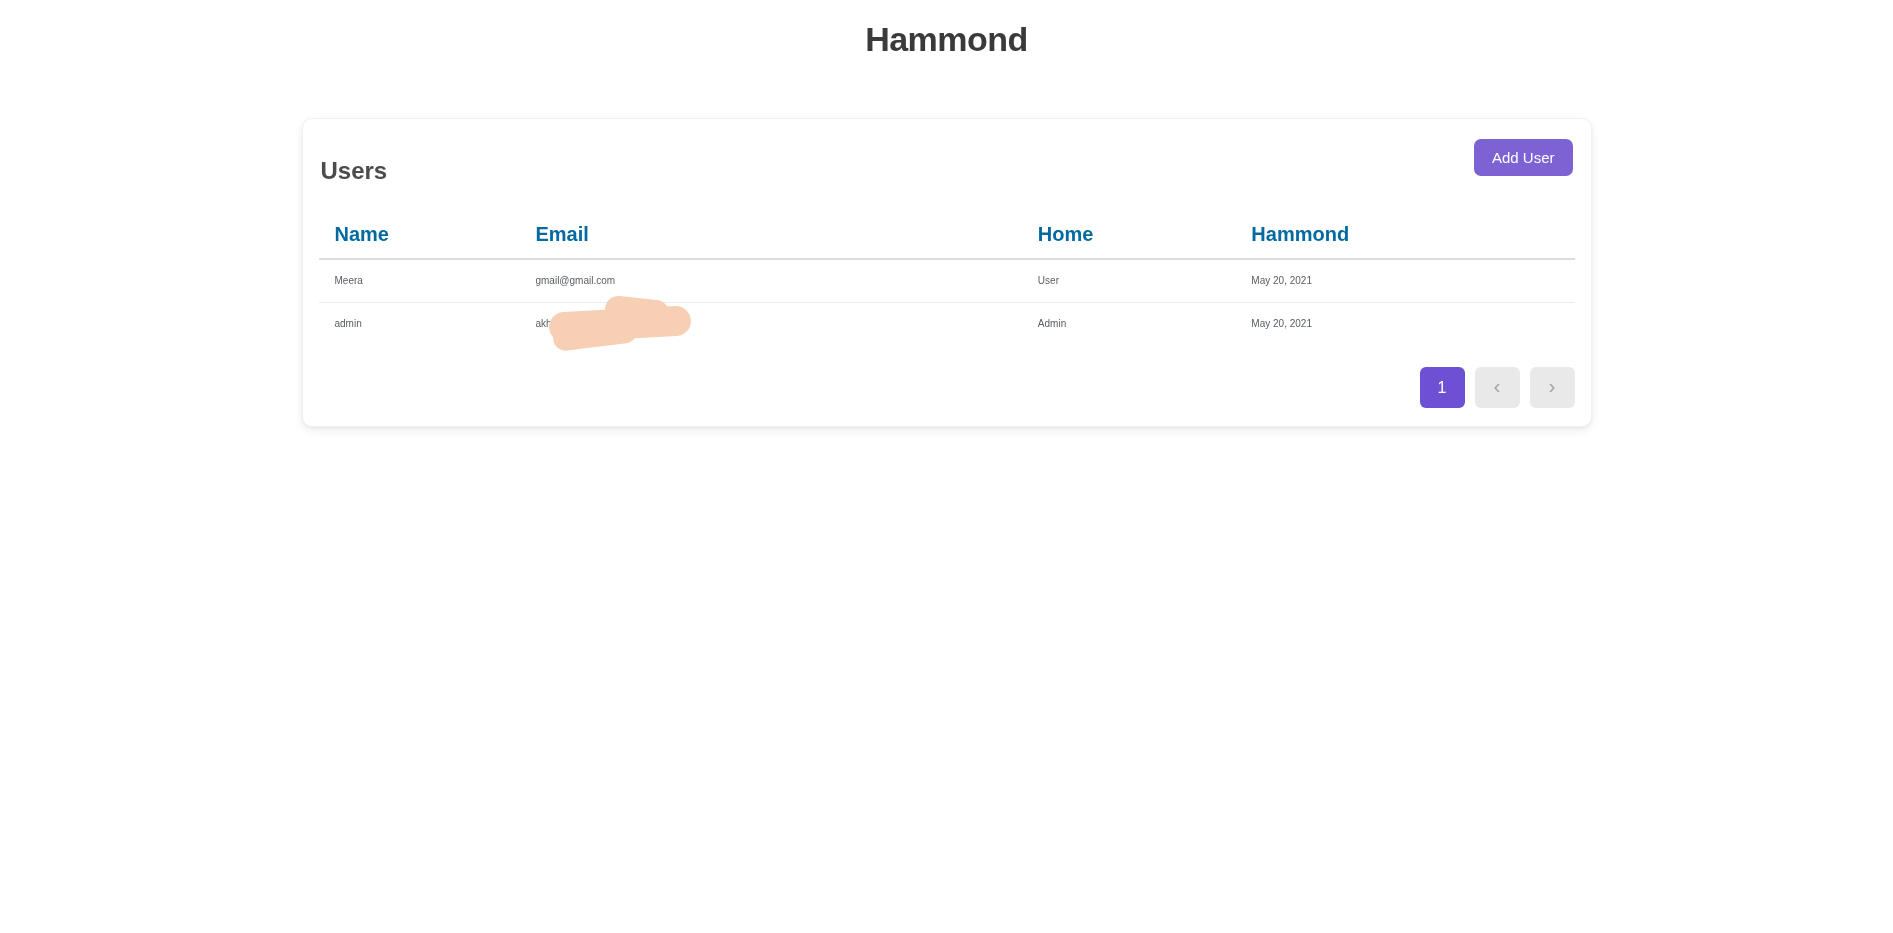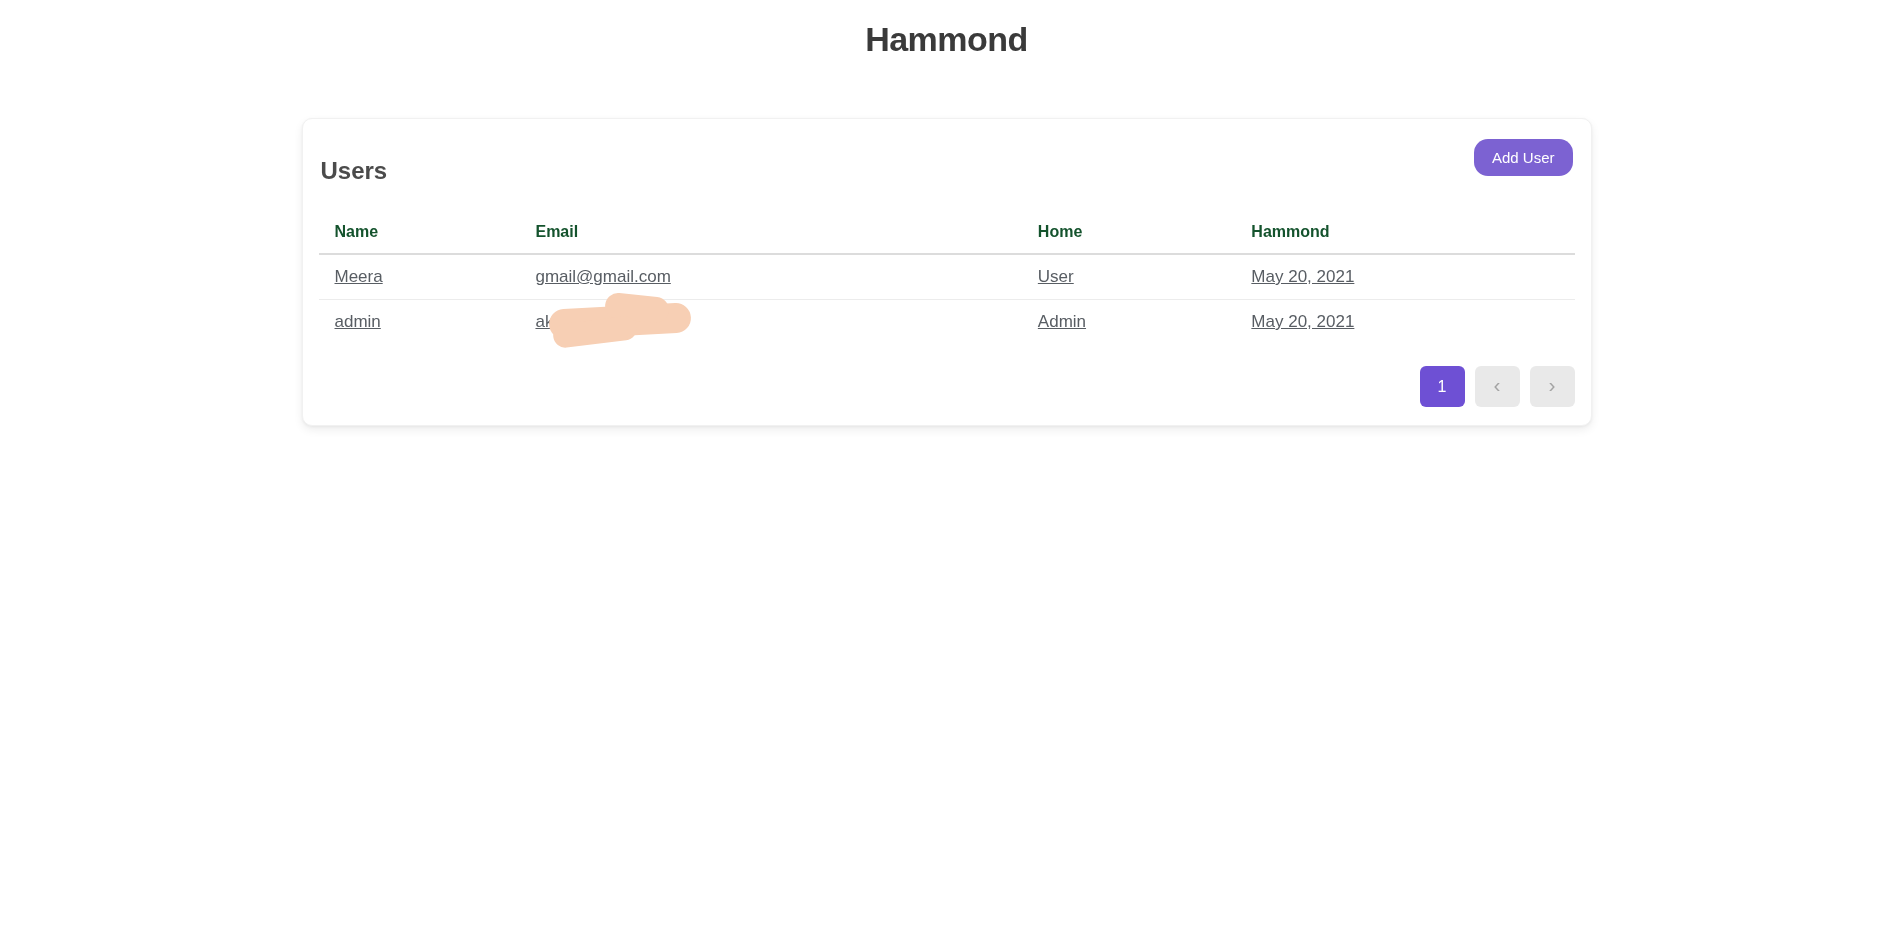--- a/index.html
+++ b/index.html
@@ -39,36 +39,35 @@
     min-height: 288px;
   }
   .card-head {
     display: flex; justify-content: space-between; align-items: flex-start;
     padding: 2px 2px 0 2px;
   }
   .card-title { font-size: 24px; font-weight: 700; color: #4b4b4b; margin-top: 18px; }
   .btn-primary {
     background: #7C62D2; color: #ffffff; border: none;
     font-family: inherit; font-size: 15px;
-    padding: 10px 18px; border-radius: 14px; cursor: pointer;
+    padding: 10px 18px; border-radius: 7px; cursor: pointer;
   }
 
   
   table { width: 100%; border-collapse: collapse; margin-top: 28px; }
   th {
-    text-align: left; font-size: 16px; font-weight: 700; color: #14532d;
+    text-align: left; font-size: 20px; font-weight: 700; color: #0369a1;
     padding: 10px 16px 12px 16px;
     border-bottom: 2px solid #dcdcdc;
   }
   td {
-    font-size: 17px; color: #585d63;
+    font-size: 10px; color: #585d63;
     padding: 12px 16px;
     border-bottom: 1px solid #ececec;
     height: 43px;
-    text-decoration: underline;
   }
   tbody tr:last-child td { border-bottom: none; }
   .email-cell { position: relative; }
 
   
   .scribble { position: absolute; background: #F7CFB4; }
   .scribble-main  { left: 30px; top: 6px;  width: 142px; height: 30px; border-radius: 16px; transform: rotate(-3deg); }
   .scribble-bump  { left: 86px; top: -5px; width: 64px;  height: 26px; border-radius: 13px; transform: rotate(6deg); }
   .scribble-tail  { left: 34px; top: 20px; width: 84px;  height: 24px; border-radius: 12px; transform: rotate(-7deg); }
 

